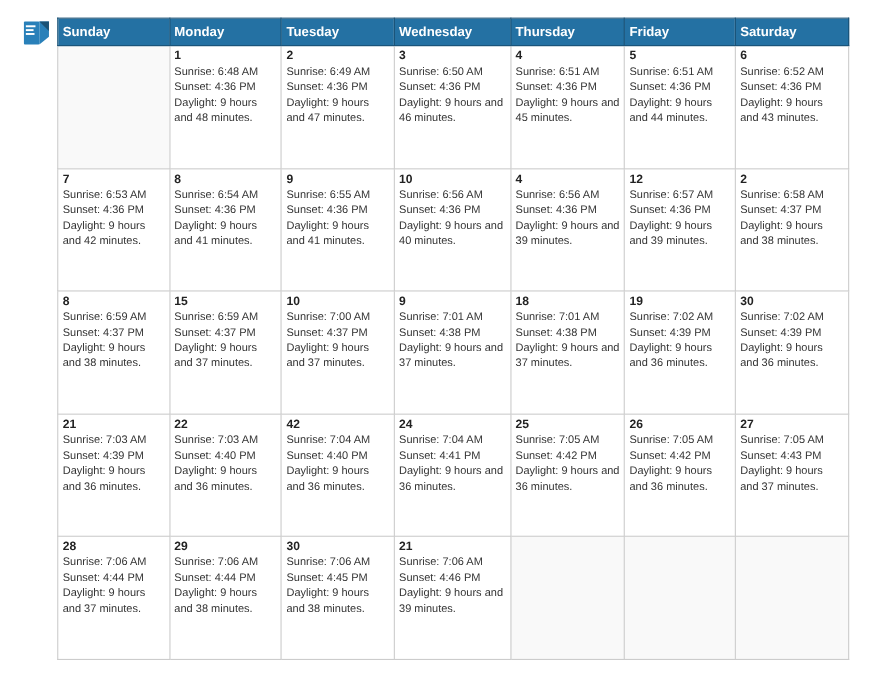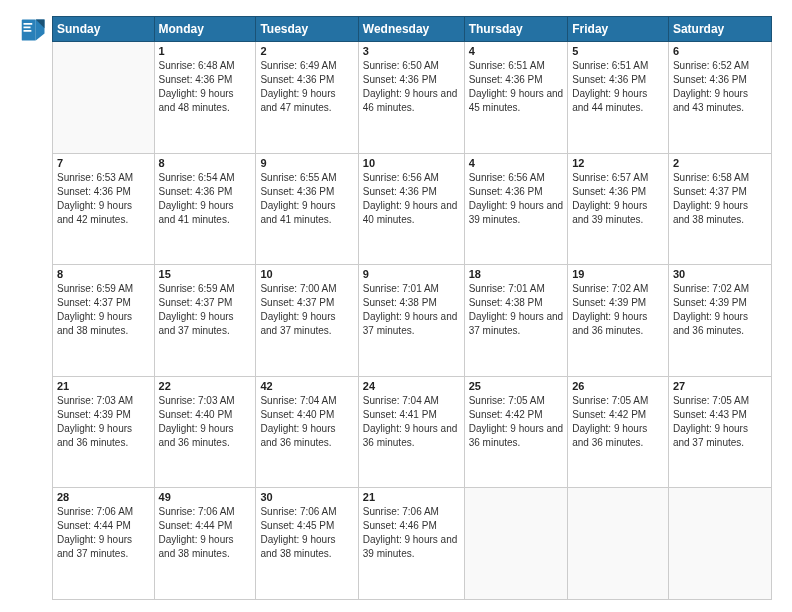--- a/index.html
+++ b/index.html
@@ -245,21 +245,21 @@
             <div class="day-number">27</div>
             <div class="day-info">Sunrise: 7:05 AM<br>Sunset: 4:43 PM<br>Daylight: 9 hours and 37 minutes.</div>
           </td>
         </tr>
         <tr>
           <td>
             <div class="day-number">28</div>
             <div class="day-info">Sunrise: 7:06 AM<br>Sunset: 4:44 PM<br>Daylight: 9 hours and 37 minutes.</div>
           </td>
           <td>
-            <div class="day-number">49</div>
+            <div class="day-number">29</div>
             <div class="day-info">Sunrise: 7:06 AM<br>Sunset: 4:44 PM<br>Daylight: 9 hours and 38 minutes.</div>
           </td>
           <td>
             <div class="day-number">30</div>
             <div class="day-info">Sunrise: 7:06 AM<br>Sunset: 4:45 PM<br>Daylight: 9 hours and 38 minutes.</div>
           </td>
           <td>
             <div class="day-number">21</div>
             <div class="day-info">Sunrise: 7:06 AM<br>Sunset: 4:46 PM<br>Daylight: 9 hours and 39 minutes.</div>
           </td>

